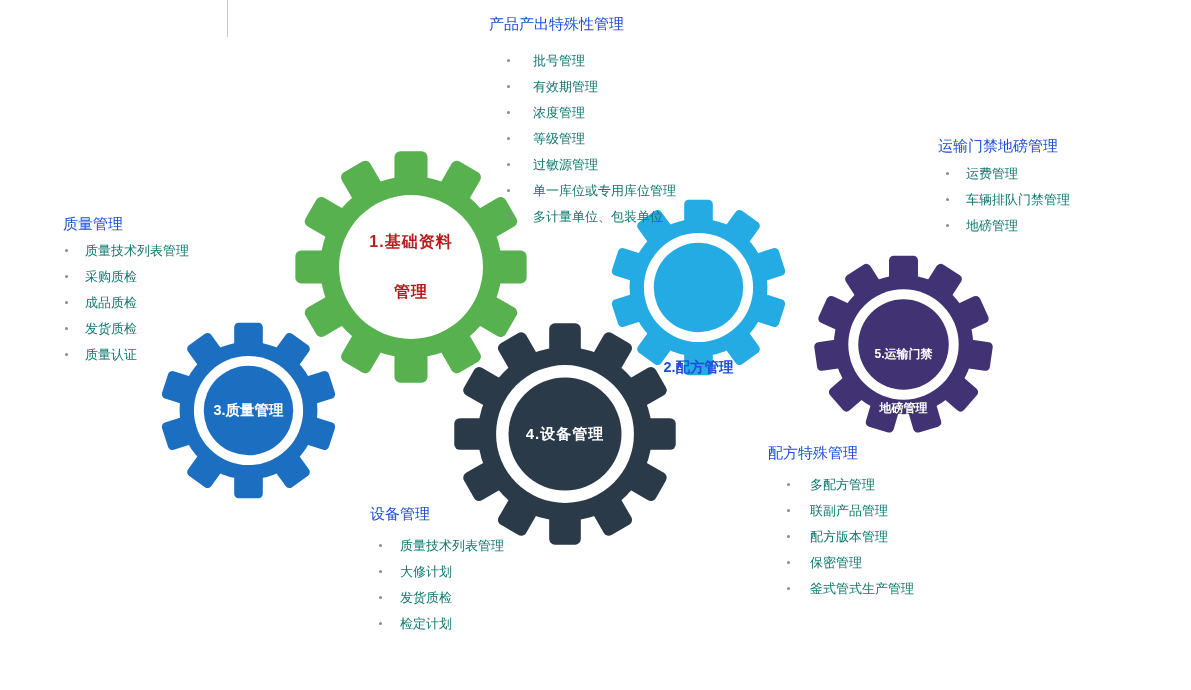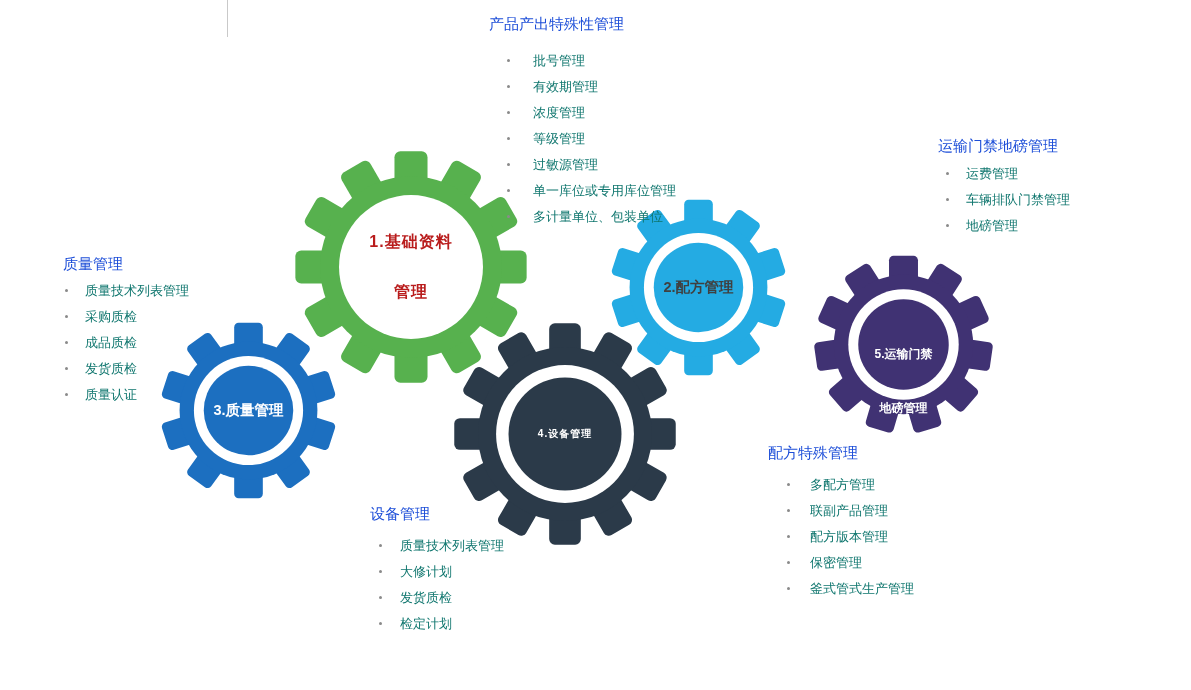--- a/index.html
+++ b/index.html
@@ -26,41 +26,41 @@
     padding-left:var(--indent,24px);
     line-height:26px;height:26px;
     font-size:13px;color:#0f766e;
     white-space:nowrap;
   }
   .dot{
     position:absolute;left:var(--dot-x,3px);top:11px;
     width:3px;height:3px;border-radius:50%;background:#8a8a8a;
   }
   .p-product  {left:489px;top:14px;  --gap:14px; --indent:44px; --dot-x:18px;}
-  .p-quality  {left:63px; top:214px;margin-top:40px; --gap:4px;  --indent:22px; --dot-x:2px;}
+  .p-quality  {left:63px; top:214px; --gap:4px;  --indent:22px; --dot-x:2px;}
   .p-transport{left:938px;top:136px; --gap:5px;  --indent:28px; --dot-x:8px;}
   .p-equipment{left:370px;top:504px; --gap:9px;  --indent:30px; --dot-x:9px;}
   .p-formula  {left:768px;top:443px; --gap:9px;  --indent:42px; --dot-x:19px;}
   
   .gear{position:absolute;}
   .gear svg{position:absolute;inset:0;width:100%;height:100%;display:block;}
   .gear-label{
     position:absolute;inset:0;z-index:2;
     display:flex;flex-direction:column;align-items:center;justify-content:center;
     font-weight:bold;text-align:center;
   }
   .g-basic    {left:293px;top:149px;width:236px;height:236px;}
   .g-quality  {left:159px;top:321px;width:179px;height:179px;}
   .g-formula  {left:609px;top:198px;width:179px;height:179px;}
   .g-transport{left:813px;top:254px;width:181px;height:181px;}
   .g-equipment{left:452px;top:321px;width:226px;height:226px;}
   .g-basic .gear-label    {font-size:16px;line-height:50px;letter-spacing:1px;}
   .g-quality .gear-label  {font-size:14.5px;}
   .g-formula .gear-label  {font-size:14.5px;}
-  .g-equipment .gear-label{font-size:10px;letter-spacing:1px;}
+  .g-equipment .gear-label{font-size:15px;letter-spacing:1px;}
   .g-transport .gear-label{font-size:12px;line-height:54px;justify-content:flex-end;}
 </style>
 </head>
 <body>
 
 <div class="canvas">
 
   <div class="divider"></div>
 
   <div class="gear g-quality">
@@ -116,21 +116,21 @@
         <rect x="84" y="2" width="32" height="36" rx="5" fill="#24ABE3" transform="rotate(144 100 100)"></rect>
         <rect x="84" y="2" width="32" height="36" rx="5" fill="#24ABE3" transform="rotate(180 100 100)"></rect>
         <rect x="84" y="2" width="32" height="36" rx="5" fill="#24ABE3" transform="rotate(216 100 100)"></rect>
         <rect x="84" y="2" width="32" height="36" rx="5" fill="#24ABE3" transform="rotate(252 100 100)"></rect>
         <rect x="84" y="2" width="32" height="36" rx="5" fill="#24ABE3" transform="rotate(288 100 100)"></rect>
         <rect x="84" y="2" width="32" height="36" rx="5" fill="#24ABE3" transform="rotate(324 100 100)"></rect>
         <circle cx="100" cy="100" r="77" fill="#24ABE3"></circle>
         <circle cx="100" cy="100" r="61" fill="#FFFFFF"></circle>
         <circle cx="100" cy="100" r="50" fill="#24ABE3"></circle>
       </svg>
-    <div class="gear-label" style="color: #404040;">
+    <div class="gear-label" style="color: #1d4ed8; justify-content: flex-end;">
       <span>2.配方管理</span>
     </div>
   </div>
 
   <div class="gear g-transport">
       <svg viewBox="0 0 200 200" aria-hidden="true">
         <rect x="84" y="2" width="32" height="36" rx="5" fill="#403273" transform="rotate(0 100 100)"></rect>
         <rect x="84" y="2" width="32" height="36" rx="5" fill="#403273" transform="rotate(32.72727272727273 100 100)"></rect>
         <rect x="84" y="2" width="32" height="36" rx="5" fill="#403273" transform="rotate(65.45454545454545 100 100)"></rect>
         <rect x="84" y="2" width="32" height="36" rx="5" fill="#403273" transform="rotate(98.18181818181819 100 100)"></rect>

